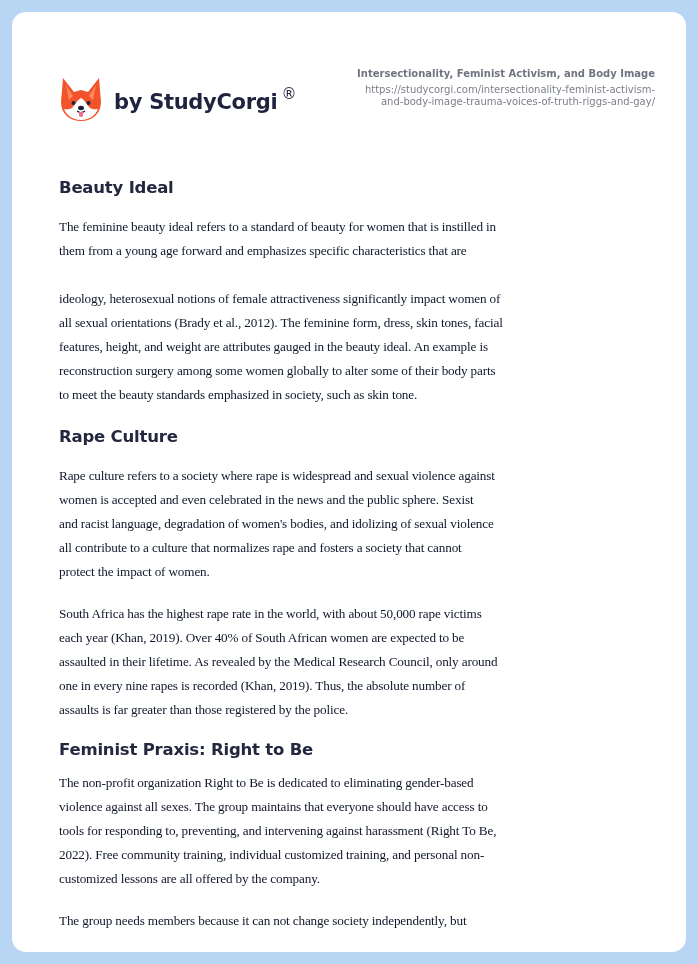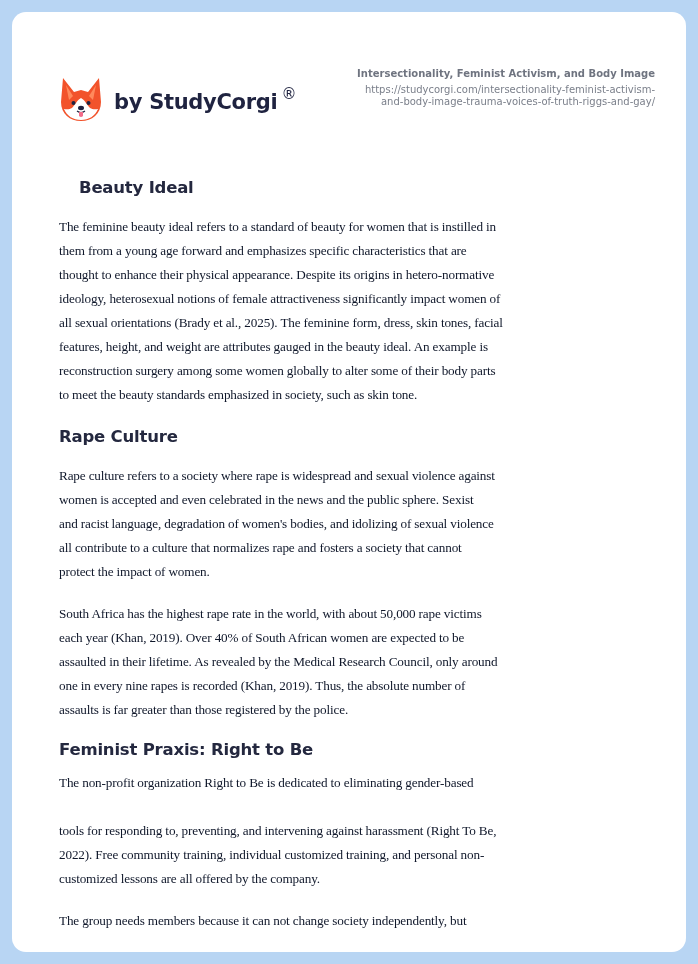--- a/index.html
+++ b/index.html
@@ -76,27 +76,27 @@
       </div>
       <div class="ref-url">
         <div>https://studycorgi.com/intersectionality-feminist-activism-</div>
         <div>and-body-image-trauma-voices-of-truth-riggs-and-gay/</div>
       </div>
     </div>
   </div>
 
   <div class="content">
 
-    <h2 style="margin-top:0;margin-left:20px;">Beauty Ideal</h2>
+    <h2 style="margin-top:0;">Beauty Ideal</h2>
     <p style="margin-top:18px;">
       <span>The feminine beauty ideal refers to a standard of beauty for women that is instilled in</span><br>
       <span>them from a young age forward and emphasizes specific characteristics that are</span><br>
-      <span>thought to enhance their physical appearance. Despite its origins in hetero-normative</span><br>
+      <br>
       <span>ideology, heterosexual notions of female attractiveness significantly impact women of</span><br>
-      <span>all sexual orientations (Brady et al., 2025). The feminine form, dress, skin tones, facial</span><br>
+      <span>all sexual orientations (Brady et al., 2012). The feminine form, dress, skin tones, facial</span><br>
       <span>features, height, and weight are attributes gauged in the beauty ideal. An example is</span><br>
       <span>reconstruction surgery among some women globally to alter some of their body parts</span><br>
       <span>to meet the beauty standards emphasized in society, such as skin tone.</span>
     </p>
 
     <h2 style="margin-top:20px;">Rape Culture</h2>
     <p style="margin-top:18px;">
       <span>Rape culture refers to a society where rape is widespread and sexual violence against</span><br>
       <span>women is accepted and even celebrated in the news and the public sphere. Sexist</span><br>
       <span>and racist language, degradation of women's bodies, and idolizing of sexual violence</span><br>
@@ -107,21 +107,21 @@
       <span>South Africa has the highest rape rate in the world, with about 50,000 rape victims</span><br>
       <span>each year (Khan, 2019). Over 40% of South African women are expected to be</span><br>
       <span>assaulted in their lifetime. As revealed by the Medical Research Council, only around</span><br>
       <span>one in every nine rapes is recorded (Khan, 2019). Thus, the absolute number of</span><br>
       <span>assaults is far greater than those registered by the police.</span>
     </p>
 
     <h2 style="margin-top:18px;">Feminist Praxis: Right to Be</h2>
     <p style="margin-top:12px;">
       <span>The non-profit organization Right to Be is dedicated to eliminating gender-based</span><br>
-      <br>
+      <span>violence against all sexes. The group maintains that everyone should have access to</span><br>
       <span>tools for responding to, preventing, and intervening against harassment (Right To Be,</span><br>
       <span>2022). Free community training, individual customized training, and personal non-</span><br>
       <span>customized lessons are all offered by the company.</span>
     </p>
     <p style="margin-top:18px;">
       <span>The group needs members because it can not change society independently, but</span>
     </p>
   </div>
 </div>
 

